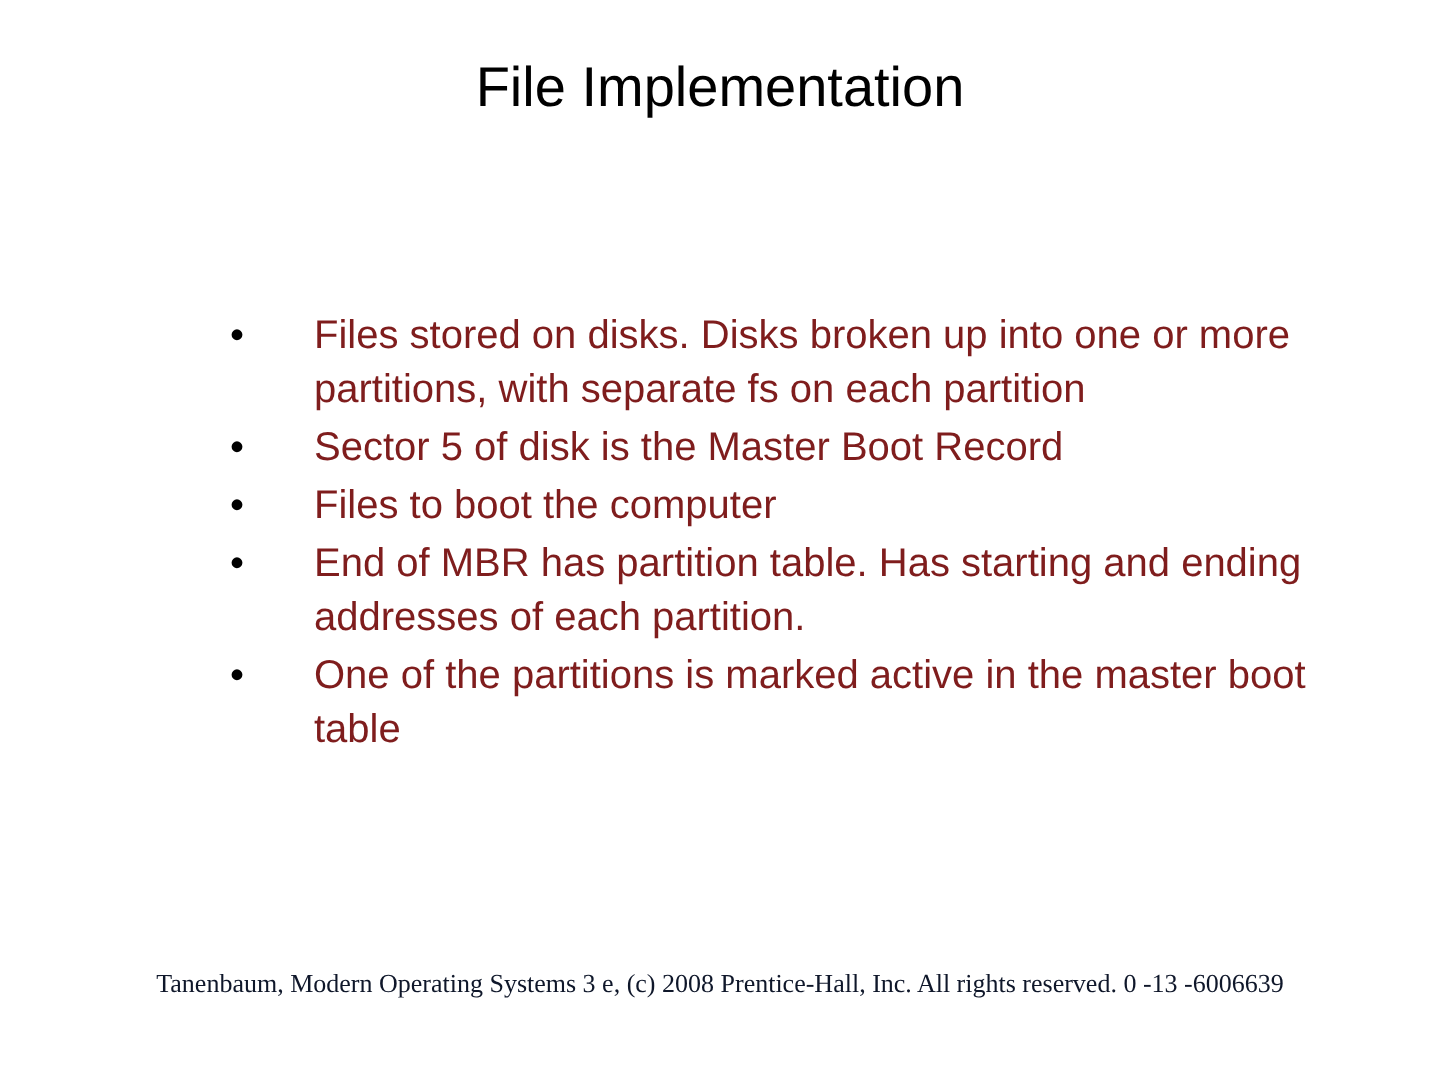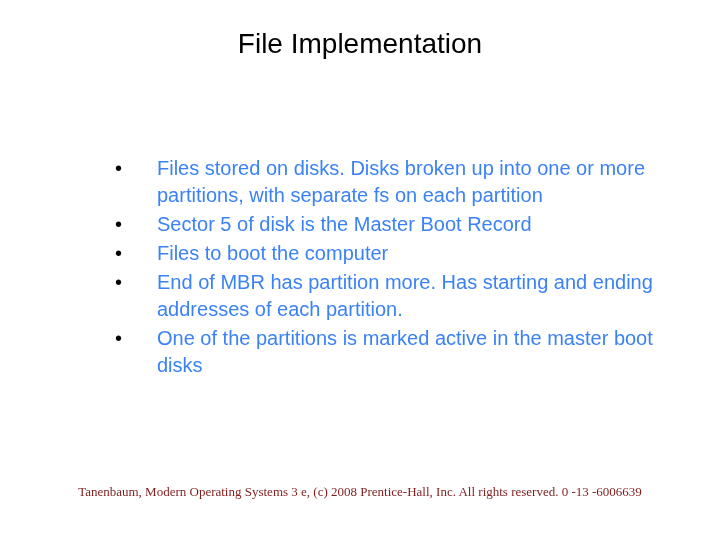--- a/index.html
+++ b/index.html
@@ -31,33 +31,33 @@
       margin-bottom: 2px;
     }
     .bullet-marker {
       font-size: 20px;
       color: #000000;
       min-width: 42px;
       line-height: 27px;
     }
     .bullet-text {
       font-size: 20px;
-      color: #3b82f6;
+      color: #7f1d1d;
       line-height: 27px;
       flex: 1;
     }
     .footer {
       position: absolute;
       bottom: 40px;
       left: 0;
       right: 0;
       text-align: center;
       font-family: "Times New Roman", Times, serif;
       font-size: 13px;
-      color: #7f1d1d;
+      color: #0f172a;
     }
   </style>
 </head>
 <body>
 
 <h1 class="title">File Implementation</h1>
 
 <div class="content">
   <div class="bullet-row">
     <span class="bullet-marker">•</span>
@@ -66,21 +66,21 @@
   <div class="bullet-row">
     <span class="bullet-marker">•</span>
     <span class="bullet-text">Sector 5 of disk is the Master Boot Record</span>
   </div>
   <div class="bullet-row">
     <span class="bullet-marker">•</span>
     <span class="bullet-text">Files to boot the computer</span>
   </div>
   <div class="bullet-row">
     <span class="bullet-marker">•</span>
-    <span class="bullet-text">End of MBR has partition more. Has starting and ending addresses of each partition.</span>
+    <span class="bullet-text">End of MBR has partition table. Has starting and ending addresses of each partition.</span>
   </div>
   <div class="bullet-row">
     <span class="bullet-marker">•</span>
-    <span class="bullet-text">One of the partitions is marked active in the master boot disks</span>
+    <span class="bullet-text">One of the partitions is marked active in the master boot table</span>
   </div>
 </div>
 
 <div class="footer">Tanenbaum, Modern Operating Systems 3 e, (c) 2008 Prentice-Hall, Inc. All rights reserved. 0 -13 -6006639</div>
 
 </body></html>

